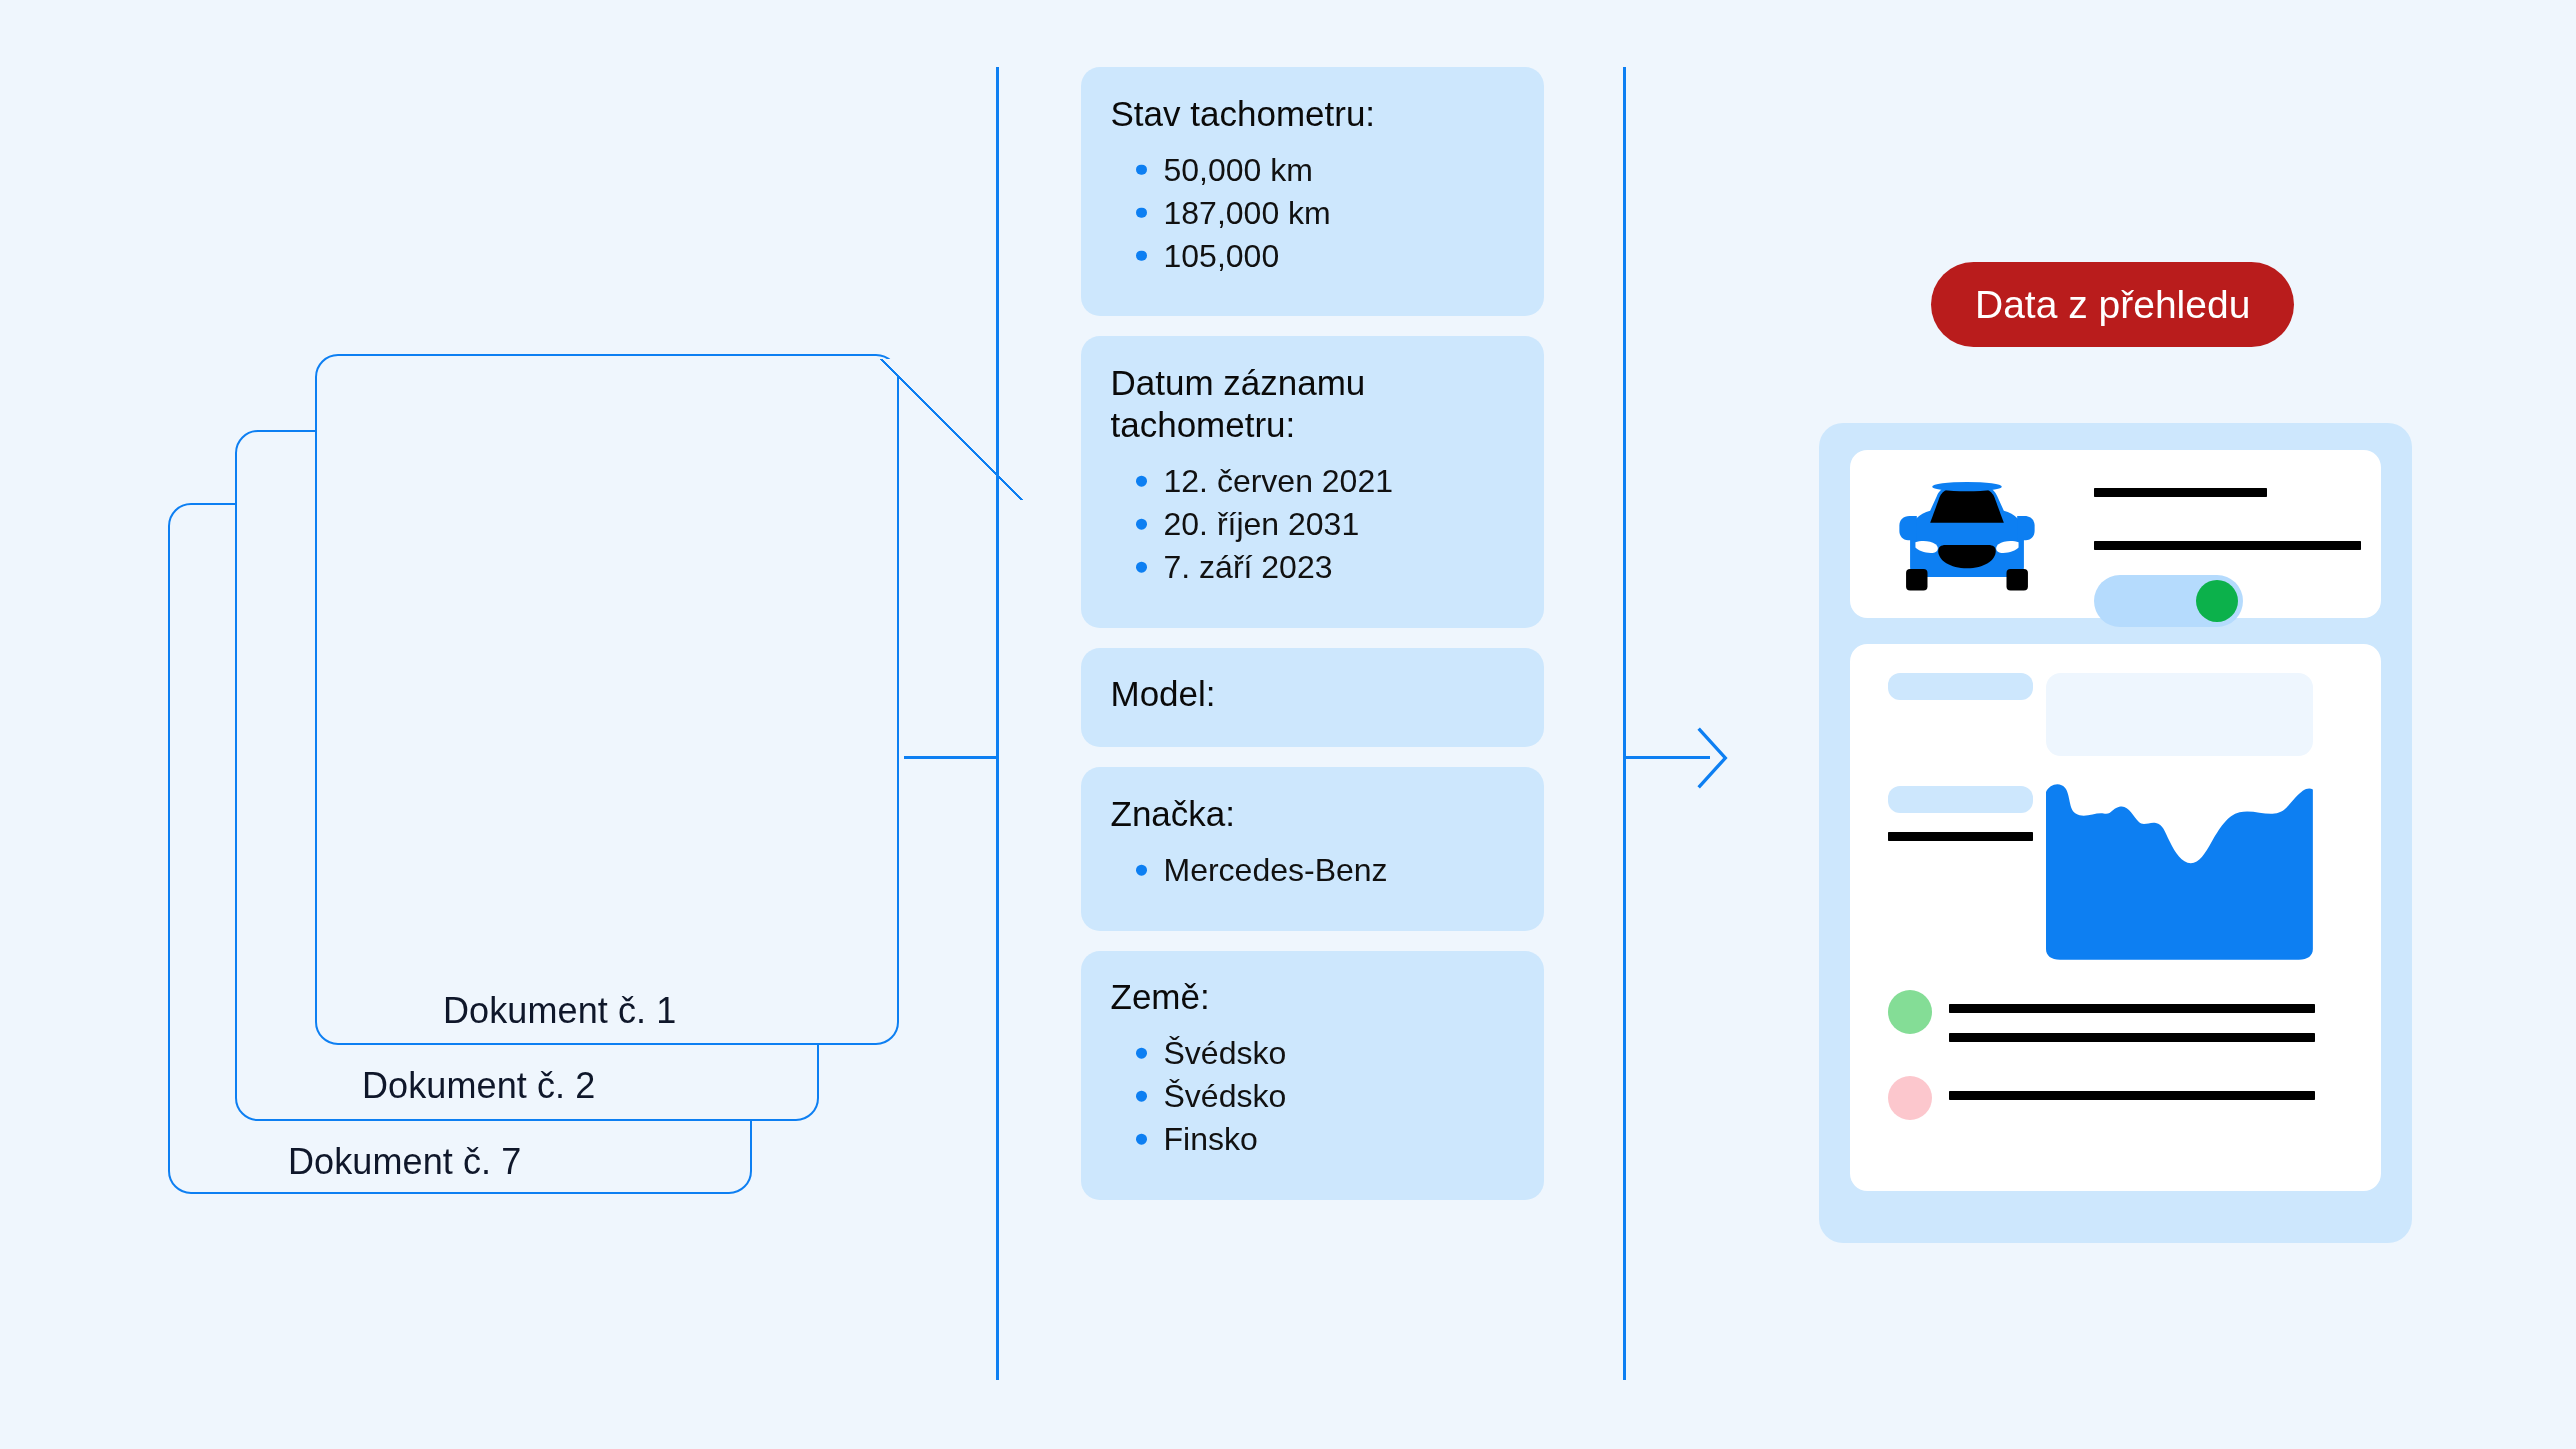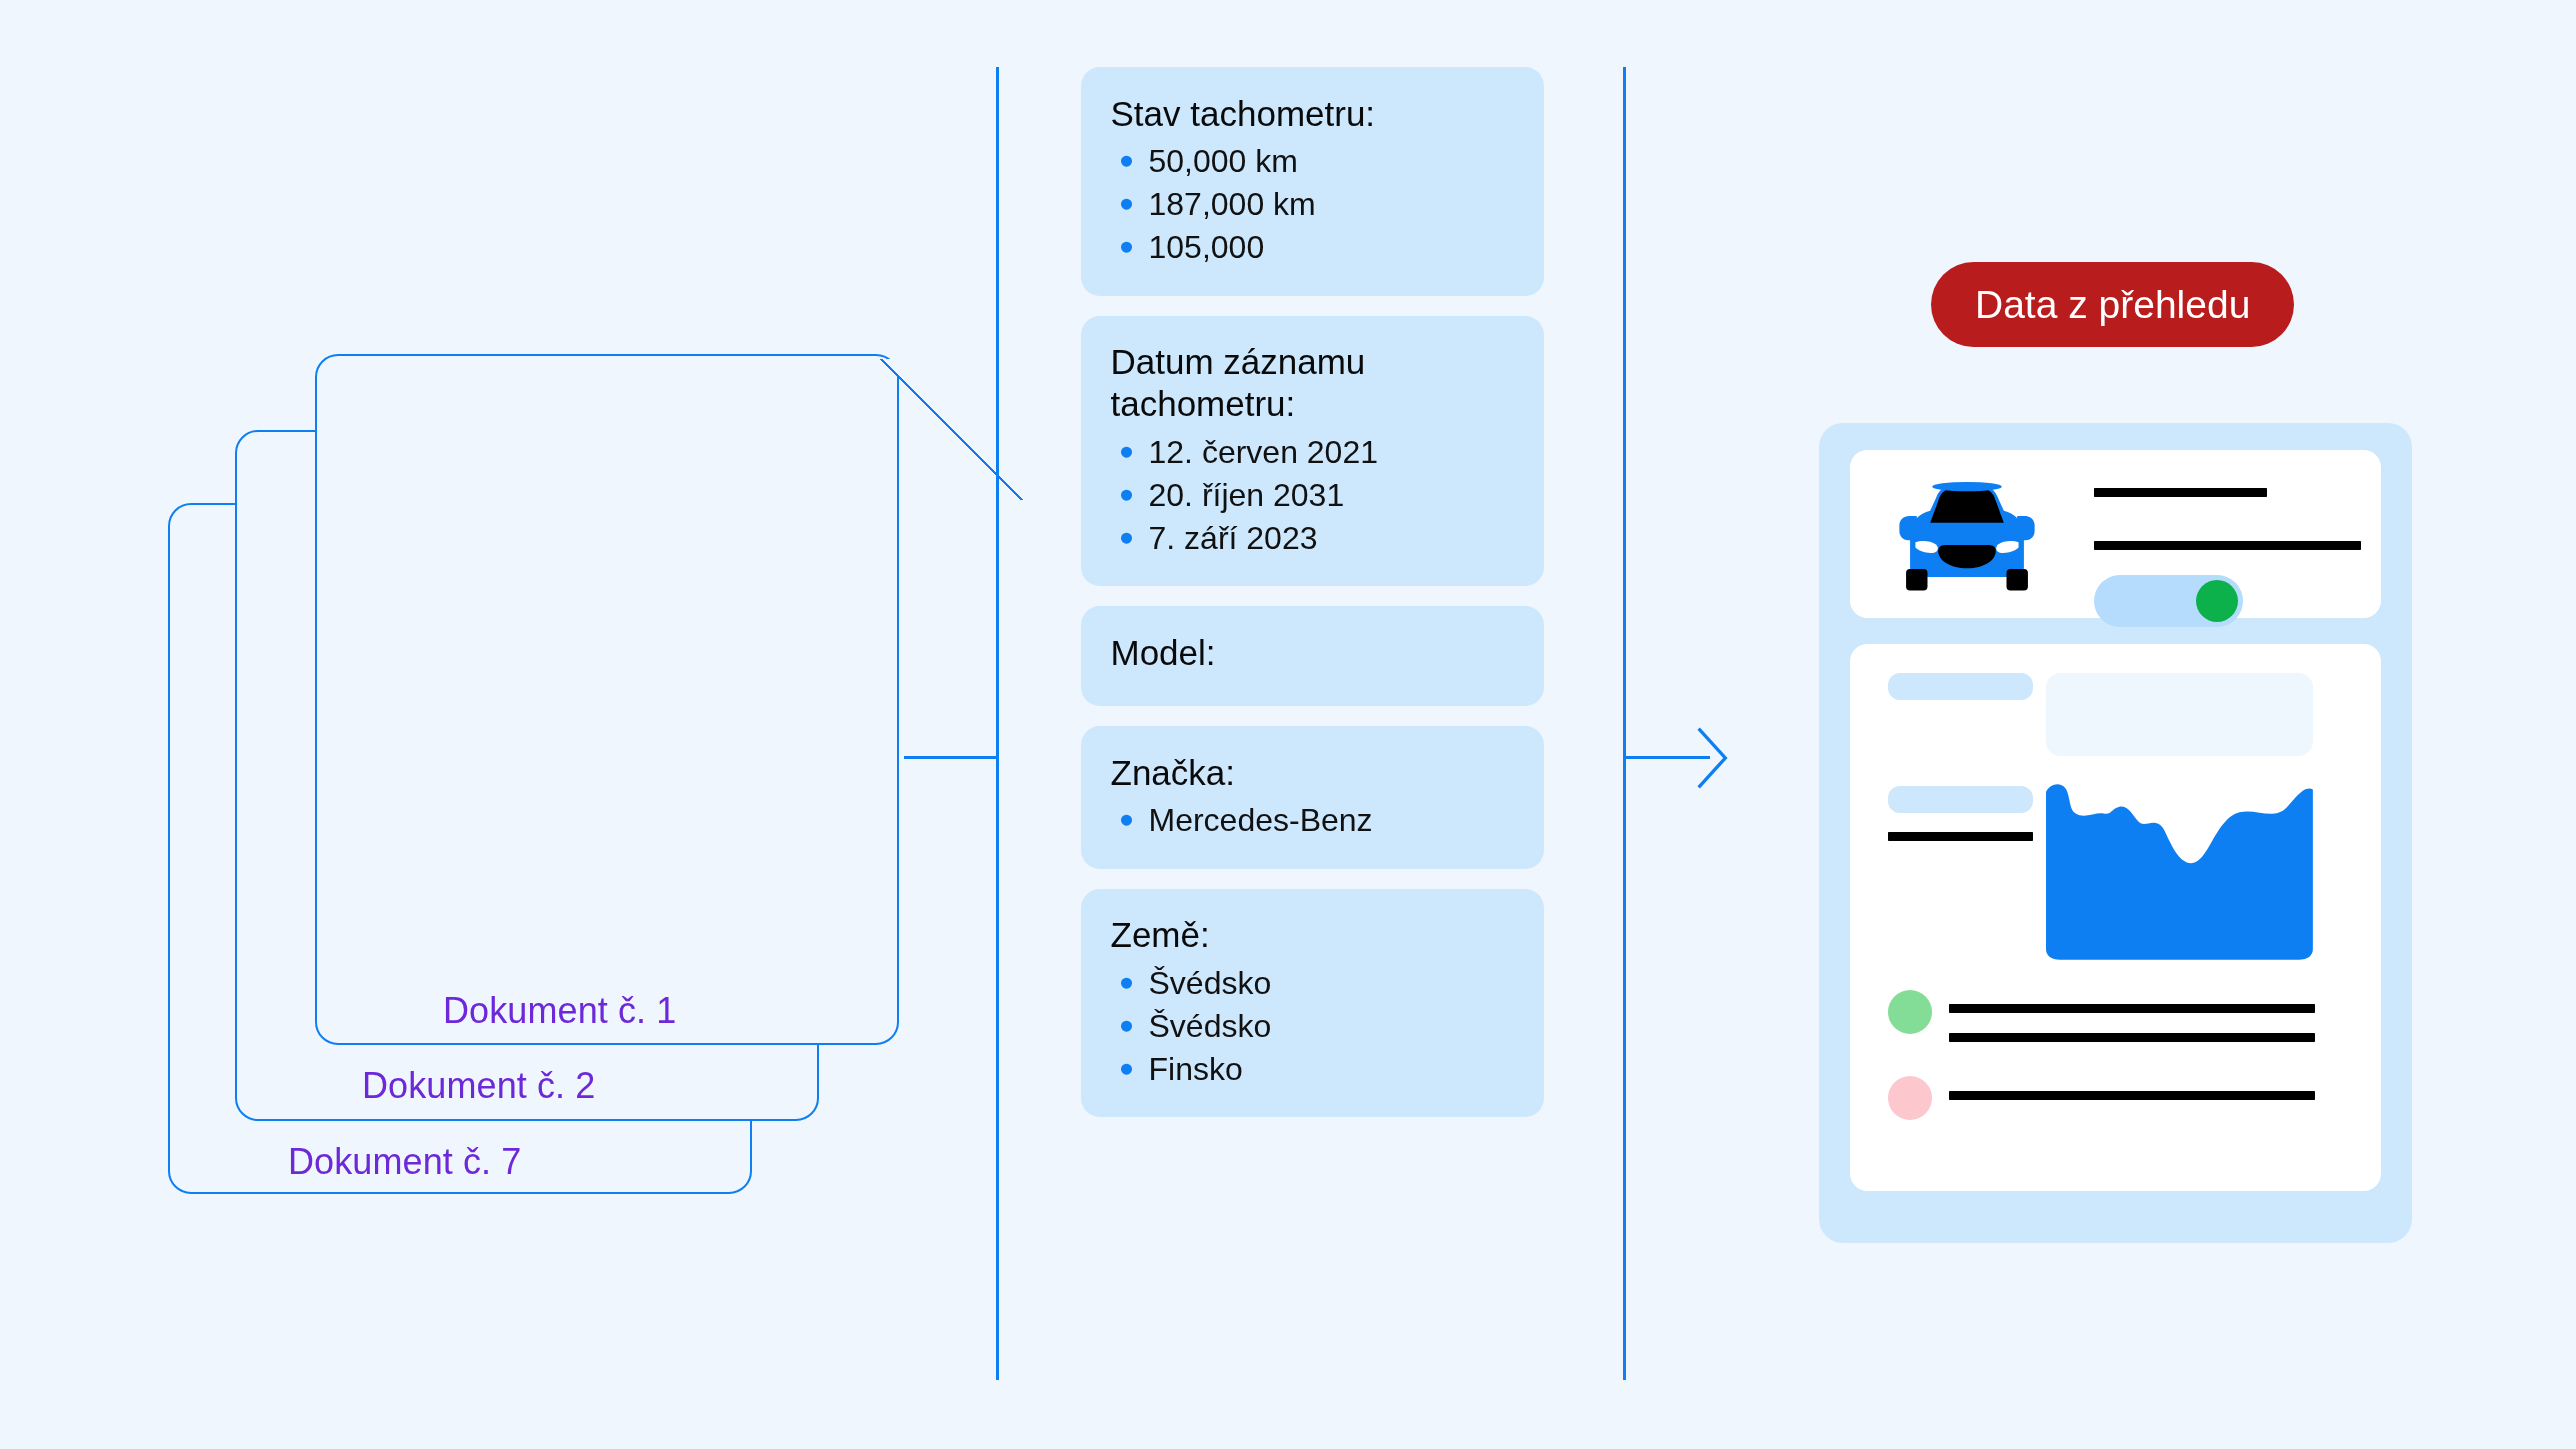--- a/index.html
+++ b/index.html
@@ -28,21 +28,21 @@
     position:absolute;left:562px;top:2.7px;width:181px;height:141px;
     overflow:hidden;
   }
   #doc1-fold .diag{
     position:absolute;left:-6.7px;top:-9.4px;width:221px;height:221px;
     background:linear-gradient(to bottom left, #eff6fd 0 49.6%, #0d7ff2 49.6% 50.4%, transparent 50.4% 100%);
     transform:rotate(0deg);
   }
   .doc-label{
     position:absolute;
-    color:#6d28d9;
+    color:#0f172a;
     font-size:36px;
     white-space:nowrap;
     letter-spacing:0.1px;
   }
   .lbl1{left:282px;top:641px;}
   .lbl2{left:201px;top:716px;}
   .lbl3{left:127px;top:792px;}
 
   
   .vline{position:absolute;width:3.4px;background:#0d7ff2;}
@@ -66,21 +66,21 @@
     box-sizing:border-box;
     width:463px;
   }
   .card-title{
     font-size:35px;
     color:#0a0a0a;
     line-height:1.2;
     margin:0 0 6.7px 0;
     font-weight:400;
   }
-  .card ul{list-style:none;margin:0;padding:0;}
+  .card ul{list-style:none;margin:15px;padding:0;}
   .card li{
     position:relative;
     font-size:32px;
     color:#111;
     line-height:1.26;
     padding-left:38px;
     margin:2.7px 0;
     white-space:nowrap;
   }
   .card li .bullet{

